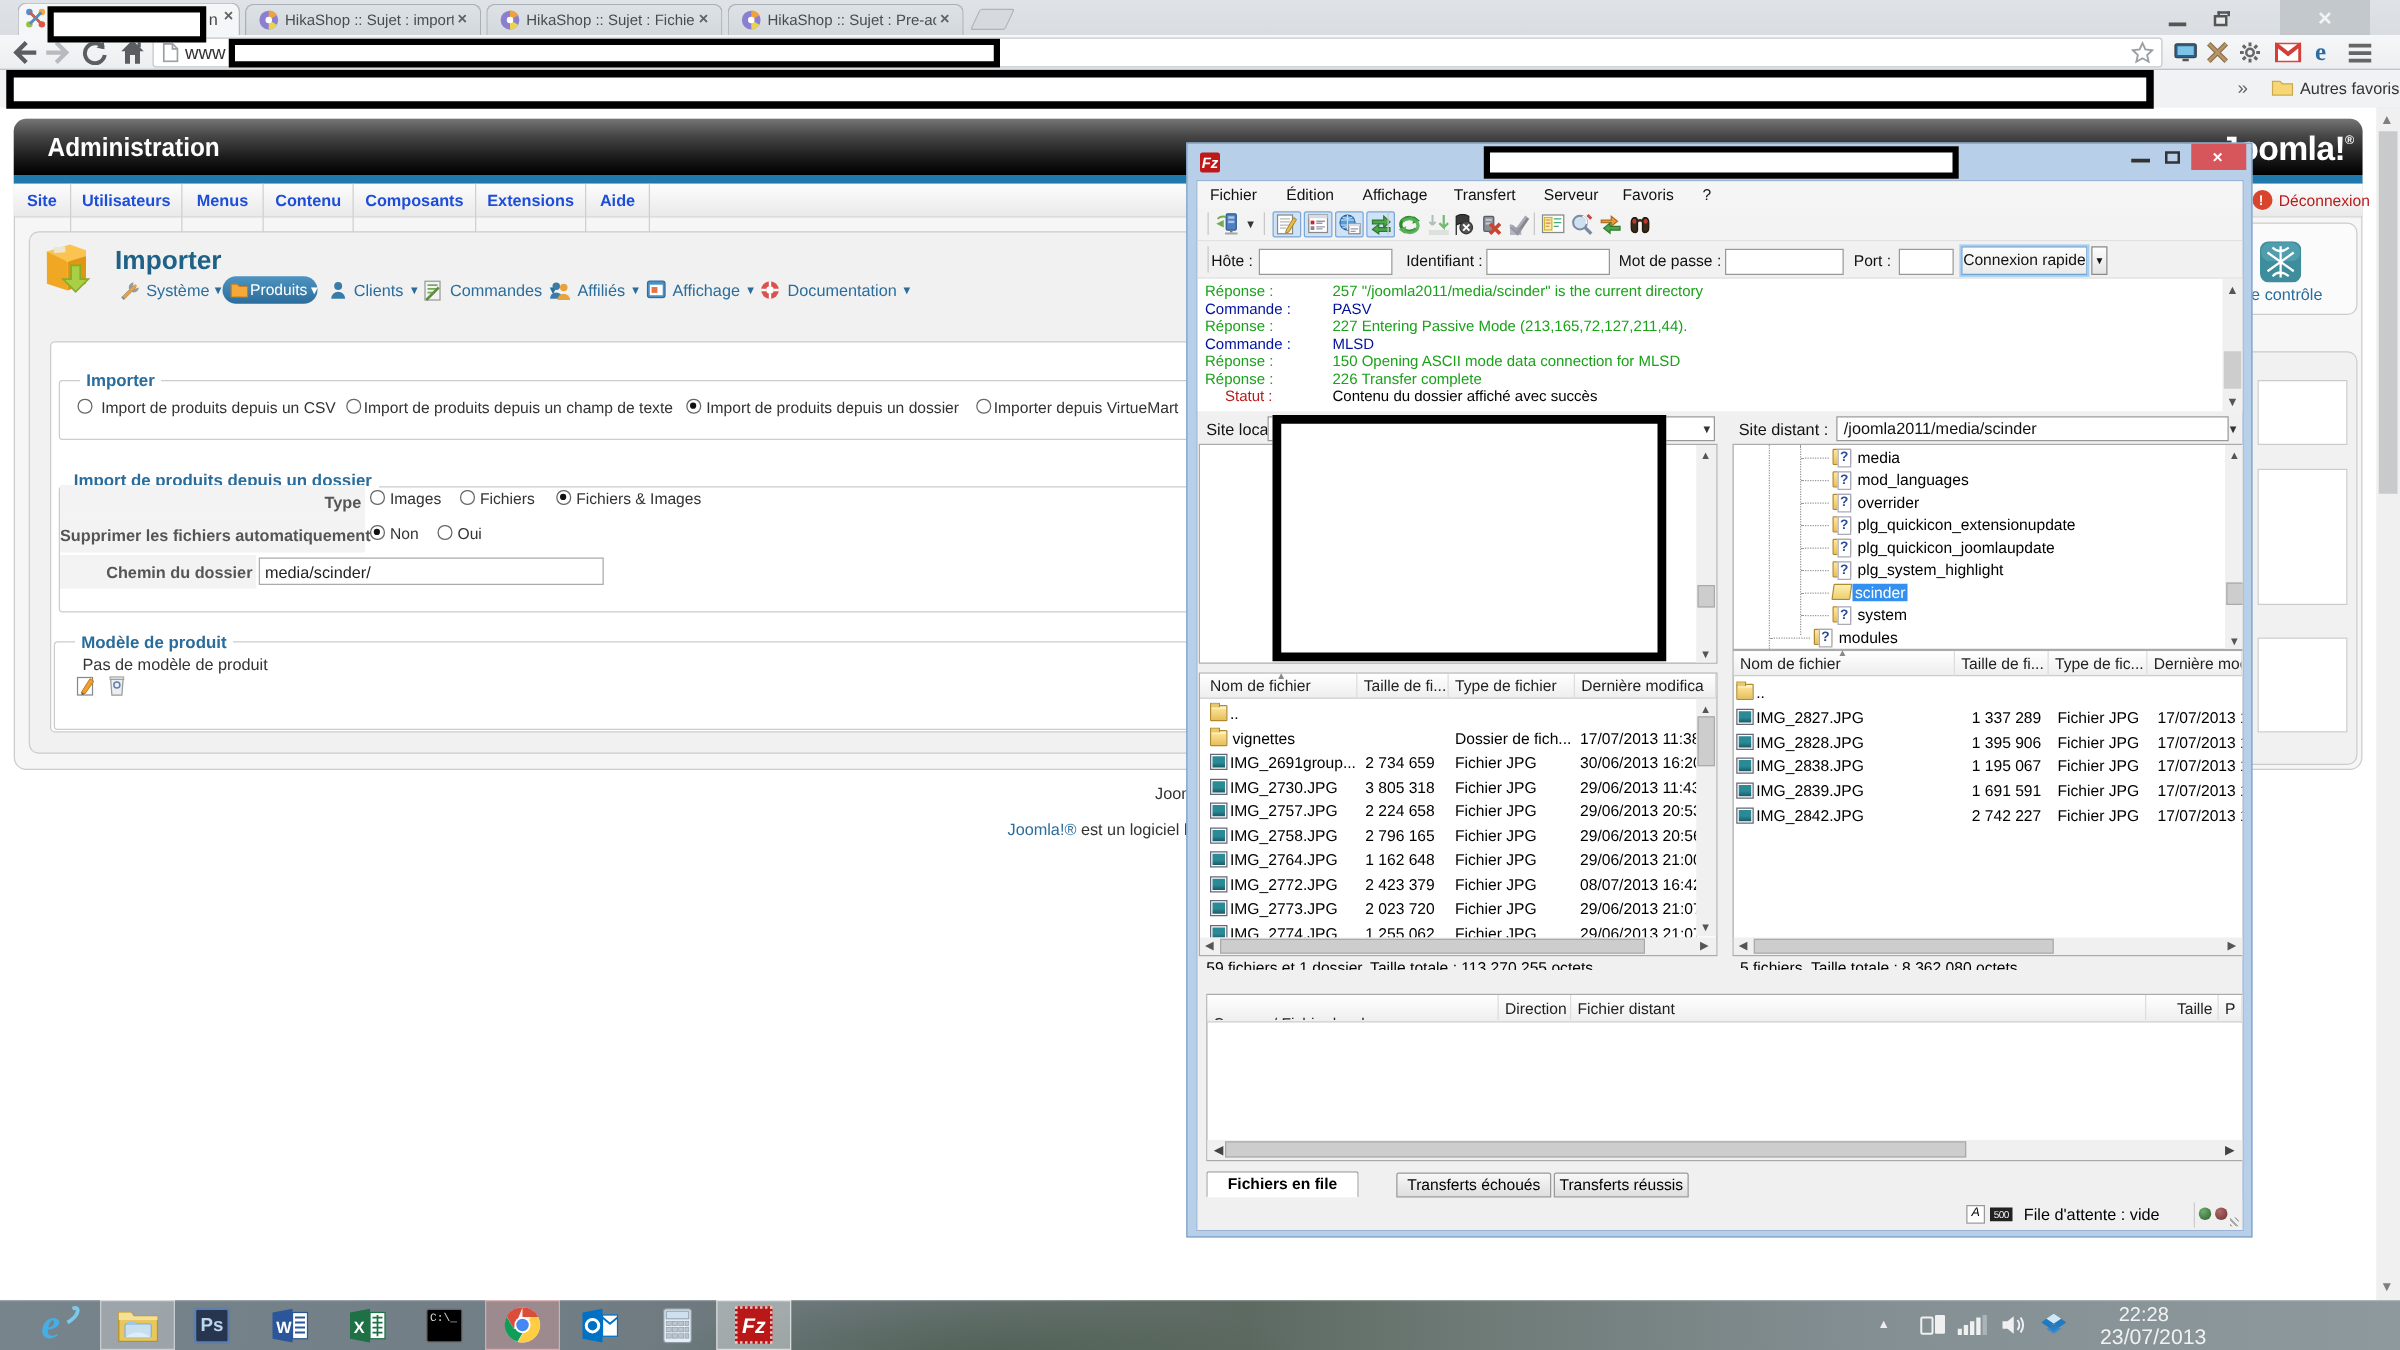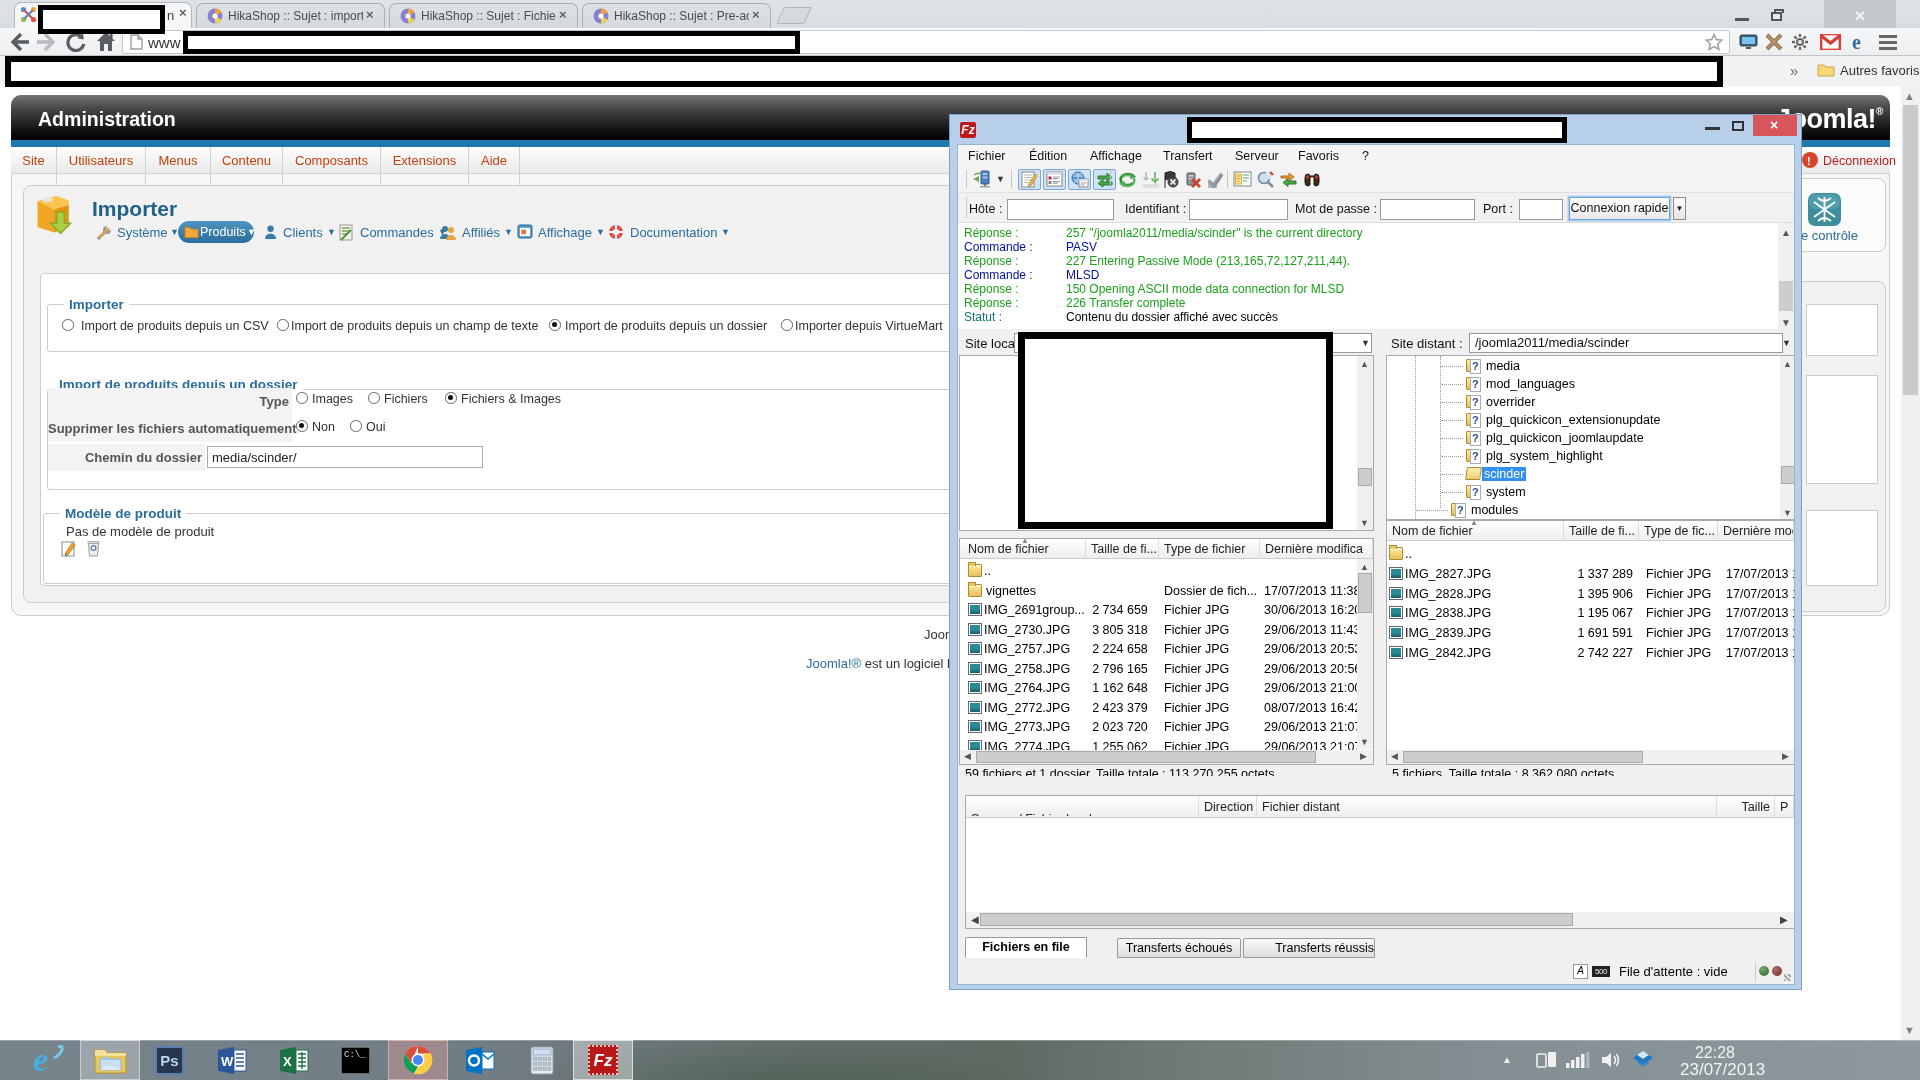--- a/index.html
+++ b/index.html
@@ -138,21 +138,21 @@
 
   <div class="abs" style="left:11px;top:9px;width:1879px;height:521px;background:#f6f6f6;border:1px solid #ccc;border-radius:10px"></div>
 
   <div class="abs" style="left:11px;top:9px;width:1879px;height:45px;background:linear-gradient(#757575,#474747 30%,#151515 75%,#000);border-radius:10px 10px 0 0"></div>
   <div class="abs" style="left:38px;top:21px;font-size:21px;font-weight:bold;color:#fff;transform:scaleX(0.93);transform-origin:0 0">Administration</div>
   <div class="abs" style="left:1776px;top:18px;font-size:27px;font-weight:bold;color:#fff;letter-spacing:-0.5px">Joomla!<span style="font-size:10px;vertical-align:13px">®</span></div>
 
   <div class="abs" style="left:11px;top:54px;width:1879px;height:7px;background:#1f79ad"></div>
 
   <div class="abs" style="left:11px;top:61px;width:1879px;height:27px;background:linear-gradient(#fdfdfd,#e9e9e9);border-bottom:1px solid #d5d5d5"></div>
-  <div class="abs" style="left:11px;top:61px;height:43px;display:flex;font-size:13px;font-weight:normal;color:#c2410c;text-align:center">
+  <div class="abs" style="left:11px;top:61px;height:43px;display:flex;font-size:13px;font-weight:bold;color:#1d4ed8;text-align:center">
     <div style="width:46px;padding-top:6px;border-right:1px solid #d0d0d0">Site</div>
     <div style="width:89px;padding-top:6px;border-right:1px solid #d0d0d0">Utilisateurs</div>
     <div style="width:65px;padding-top:6px;border-right:1px solid #d0d0d0">Menus</div>
     <div style="width:72px;padding-top:6px;border-right:1px solid #d0d0d0">Contenu</div>
     <div style="width:98px;padding-top:6px;border-right:1px solid #d0d0d0">Composants</div>
     <div style="width:88px;padding-top:6px;border-right:1px solid #d0d0d0">Extensions</div>
     <div style="width:51px;padding-top:6px;border-right:1px solid #d0d0d0">Aide</div>
   </div>
 
   <div class="abs" style="left:1802px;top:66px;width:16px;height:16px;border-radius:50%;background:#d8442c"></div>
@@ -426,21 +426,21 @@
       <div class="abs" style="left:6px;top:17px;color:#00129e">Commande :</div>
         <div class="abs" style="left:108px;top:17px;color:#00129e">PASV</div>
       <div class="abs" style="left:6px;top:31px;color:#1ba11b">Réponse :</div>
         <div class="abs" style="left:108px;top:31px;color:#1ba11b">227 Entering Passive Mode (213,165,72,127,211,44).</div>
       <div class="abs" style="left:6px;top:45px;color:#00129e">Commande :</div>
         <div class="abs" style="left:108px;top:45px;color:#00129e">MLSD</div>
       <div class="abs" style="left:6px;top:59px;color:#1ba11b">Réponse :</div>
         <div class="abs" style="left:108px;top:59px;color:#1ba11b">150 Opening ASCII mode data connection for MLSD</div>
       <div class="abs" style="left:6px;top:73px;color:#1ba11b">Réponse :</div>
         <div class="abs" style="left:108px;top:73px;color:#1ba11b">226 Transfer complete</div>
-      <div class="abs" style="left:6px;top:87px;color:#0f766e">Statut :</div>
+      <div class="abs" style="left:22px;top:87px;color:#b91c1c">Statut :</div>
         <div class="abs" style="left:108px;top:87px;color:#000">Contenu du dossier affiché avec succès</div>
       <div class="abs sb-v" style="left:820px;top:0;width:16px;height:106px;background:#f0f0f0">
         <div class="abs" style="left:3px;top:3px;font-size:10px;color:#555">▲</div>
         <div class="abs" style="left:1px;top:58px;width:14px;height:30px;background:#cdcdcd"></div>
         <div class="abs" style="left:3px;top:93px;font-size:10px;color:#555">▼</div>
       </div>
     </div>
 
     <div class="abs" style="left:1px;top:188px;width:415px;height:20px;font-size:13px;color:#111">
       <span class="abs" style="left:6px;top:3px">Site local :</span>
@@ -676,21 +676,21 @@
       </div>
       <div class="abs" style="left:0;top:116px;width:828px;height:16px;background:#f0f0f0">
         <span class="abs" style="left:5px;top:2px;font-size:10px;color:#444">◀</span>
         <div class="abs" style="left:14px;top:1px;width:593px;height:13px;background:#cdcdcd;border:1px solid #aaa"></div>
         <span class="abs" style="left:814px;top:2px;font-size:10px;color:#444">▶</span>
       </div>
     </div>
 
     <div class="abs" style="left:7px;top:792px;width:122px;height:21px;background:#fff;border:1px solid #999;border-bottom:1px solid #fff;font-size:12.5px;font-weight:bold;text-align:center;line-height:19px;border-radius:2px 2px 0 0">Fichiers en file d'attente</div>
     <div class="abs" style="left:159px;top:793px;width:124px;height:20px;background:linear-gradient(#f8f8f8,#dedede);border:1px solid #999;font-size:12.5px;text-align:center;line-height:18px;border-radius:2px 2px 0 0">Transferts échoués</div>
-    <div class="abs" style="left:285px;top:793px;width:132px;height:20px;background:linear-gradient(#f8f8f8,#dedede);border:1px solid #999;font-size:12.5px;text-align:right;line-height:18px;border-radius:2px 2px 0 0">Transferts réussis</div>
+    <div class="abs" style="left:285px;top:793px;width:108px;height:20px;background:linear-gradient(#f8f8f8,#dedede);border:1px solid #999;font-size:12.5px;text-align:center;line-height:18px;border-radius:2px 2px 0 0">Transferts réussis</div>
 
     <div class="abs" style="left:0;top:814px;width:836px;height:26px;background:#f0f0f0;font-size:13px">
       <span class="abs" style="left:615px;top:5px;width:15px;height:15px;border:1px solid #999;background:#fff;font-size:10px;text-align:center;font-style:italic">A</span>
       <span class="abs" style="left:634px;top:7px;width:18px;height:11px;background:#222;color:#eee;font-size:8px;text-align:center;line-height:11px;letter-spacing:-0.5px">500</span>
       <span class="abs" style="left:661px;top:5px">File d'attente : vide</span>
       <span class="abs" style="left:797px;top:3px;width:1px;height:20px;background:#ccc"></span>
       <span class="abs" style="left:801px;top:7px;width:10px;height:10px;border-radius:50%;background:radial-gradient(circle at 35% 30%,#6fae6f,#2c5e2c)"></span>
       <span class="abs" style="left:814px;top:7px;width:10px;height:10px;border-radius:50%;background:radial-gradient(circle at 35% 30%,#b06a6a,#6e3030)"></span>
       <span class="abs" style="left:826px;top:15px;width:7px;height:7px;background:repeating-linear-gradient(45deg,#aaa 0 1.5px,transparent 1.5px 3.5px)"></span>
     </div>

